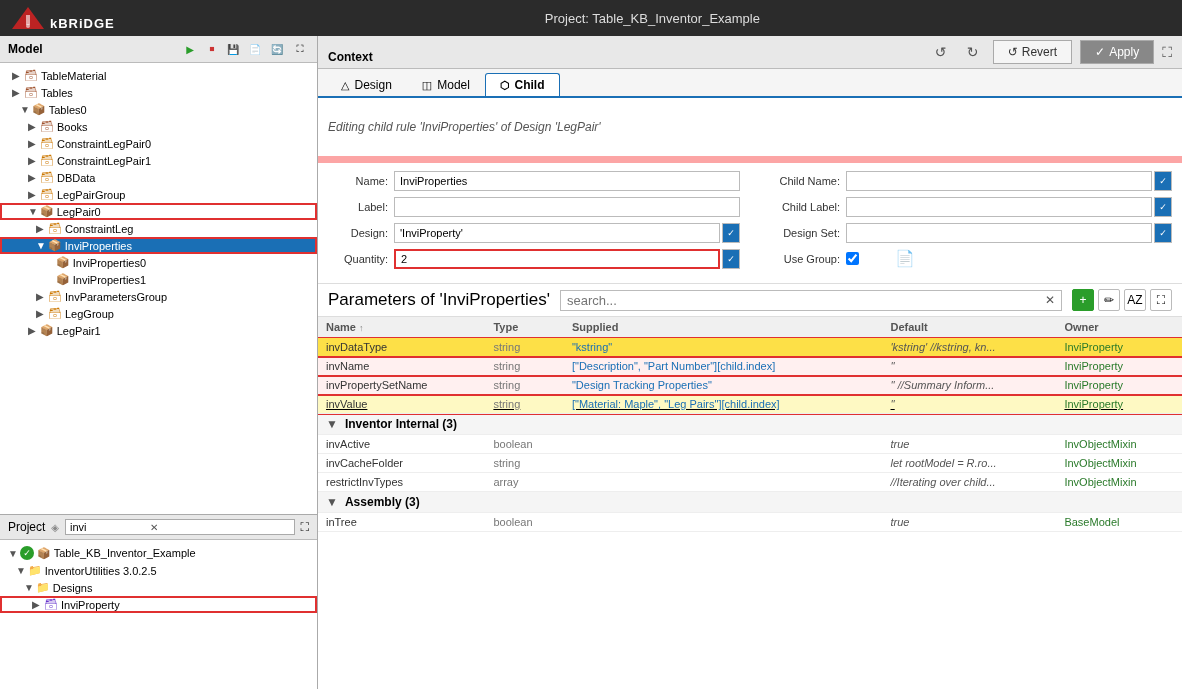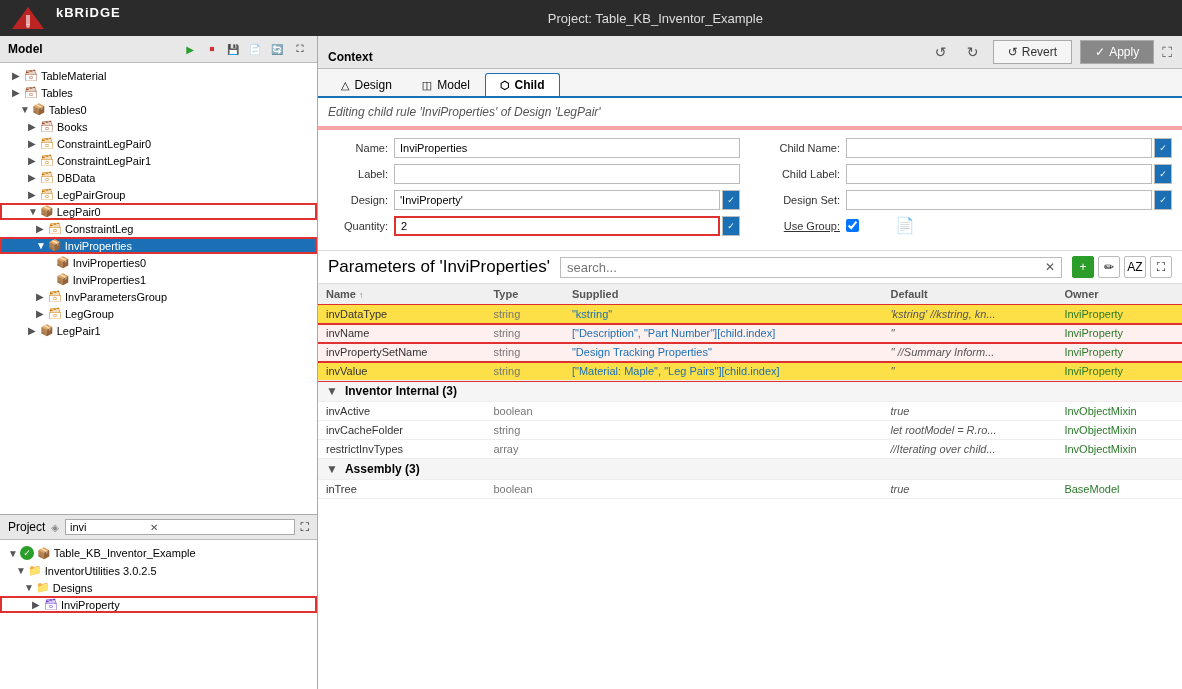--- a/index.html
+++ b/index.html
@@ -9,22 +9,22 @@
     #topbar {
       background: #2b2b2b;
       height: 36px;
       display: flex;
       align-items: center;
       padding: 0 12px;
       color: white;
     }
     #topbar .logo {
       display: flex;
-      align-items: flex-start;
-      gap: 12px;
+      align-items: flex-end;
+      gap: 6px;
       margin-right: 20px;
     }
     #topbar .logo-text { color: white; font-weight: bold; font-size: 13px; letter-spacing: 1px; }
     #topbar .title { flex: 1; text-align: center; font-size: 13px; color: #ddd; }
 
     
     #main { display: flex; height: 653px; }
 
     
     #left-panel {
@@ -157,22 +157,22 @@
     .tab.active {
       background: white;
       border-color: #1a6fb5 #1a6fb5 white #1a6fb5;
       font-weight: bold;
     }
     .tab .tab-icon { font-size: 11px; }
 
     
     #edit-info {
       background: #fff;
-      padding: 7px 10px;
-      border-bottom: 4px solid #fca5a5;
+      padding: 22px 10px;
+      border-bottom: 7px solid #fca5a5;
       font-size: 11px;
       font-style: italic;
       color: #555;
     }
 
     
     #form-area {
       display: flex;
       padding: 8px 10px;
       gap: 20px;
@@ -574,21 +574,21 @@
           </div>
         </div>
         <div class="form-row">
           <span class="form-label" style="width:80px;">Design Set:</span>
           <div class="form-input-with-btn">
             <input type="text" value="" style="width: 180px;">
             <div class="form-btn" style="background:#1a6fb5;">✓</div>
           </div>
         </div>
         <div class="form-row">
-          <span class="form-label" style="width:80px;text-decoration:underline;">Use Group:</span>
+          <span class="form-label" style="width:80px;">Use Group:</span>
           <div class="checkbox-area">
             <input type="checkbox" checked="" style="">
           </div>
           <span style="margin-left:30px;font-size:16px;color:#555;">📄</span>
         </div>
       </div>
     </div>
 
     <div id="params-header">
       <span class="title">Parameters of 'InviProperties'</span>
@@ -632,21 +632,21 @@
             <td class="default-col">''</td>
             <td class="owner-col">InviProperty</td>
           </tr>
           <tr style="background:#fff0f0; outline: 1px solid #e03030;">
             <td class="name-col">invPropertySetName</td>
             <td class="type-col">string</td>
             <td class="supplied-col">"Design Tracking Properties"</td>
             <td class="default-col">'' //Summary Inform...</td>
             <td class="owner-col">InviProperty</td>
           </tr>
-          <tr style="background:#fde047; outline: 1px solid #e03030;">
+          <tr style="background:#fef9c3; outline: 1px solid #e03030; text-decoration: underline;">
             <td class="name-col">invValue</td>
             <td class="type-col">string</td>
             <td class="supplied-col">["Material: Maple", "Leg Pairs"][child.index]</td>
             <td class="default-col">''</td>
             <td class="owner-col">InviProperty</td>
           </tr>
 
           <tr class="group-row">
             <td colspan="5">
               <span class="group-toggle">▼</span>

